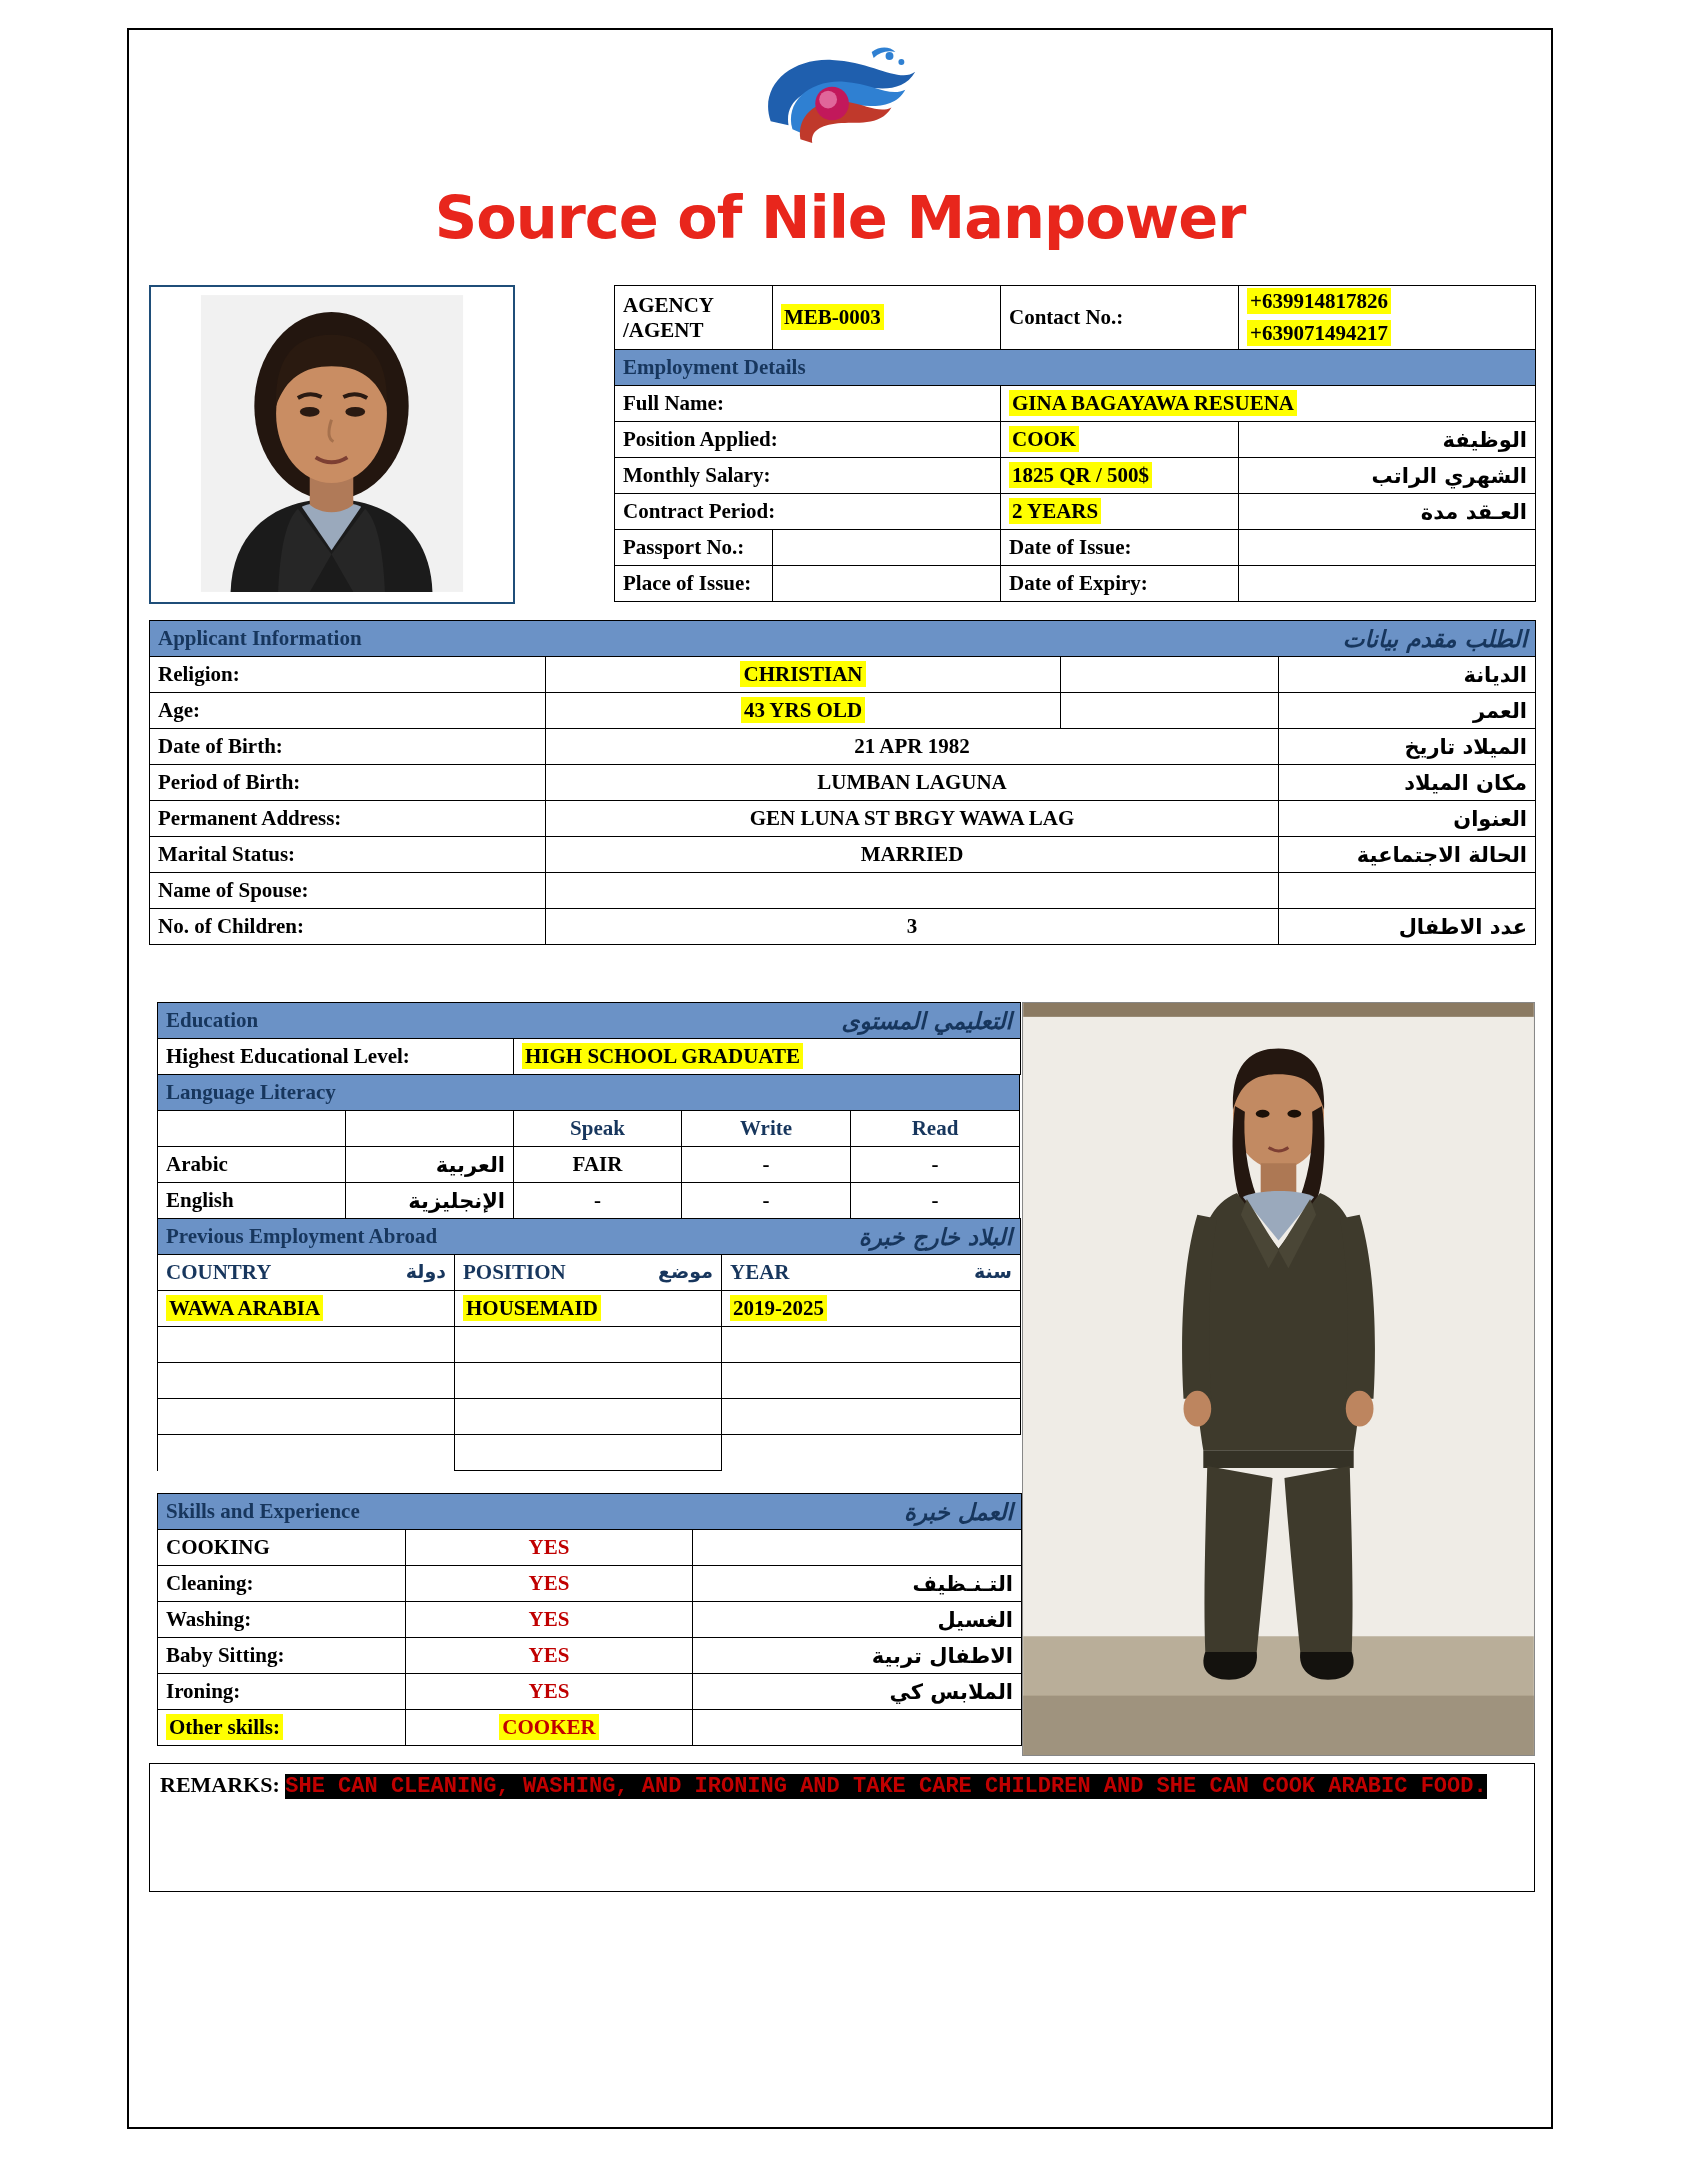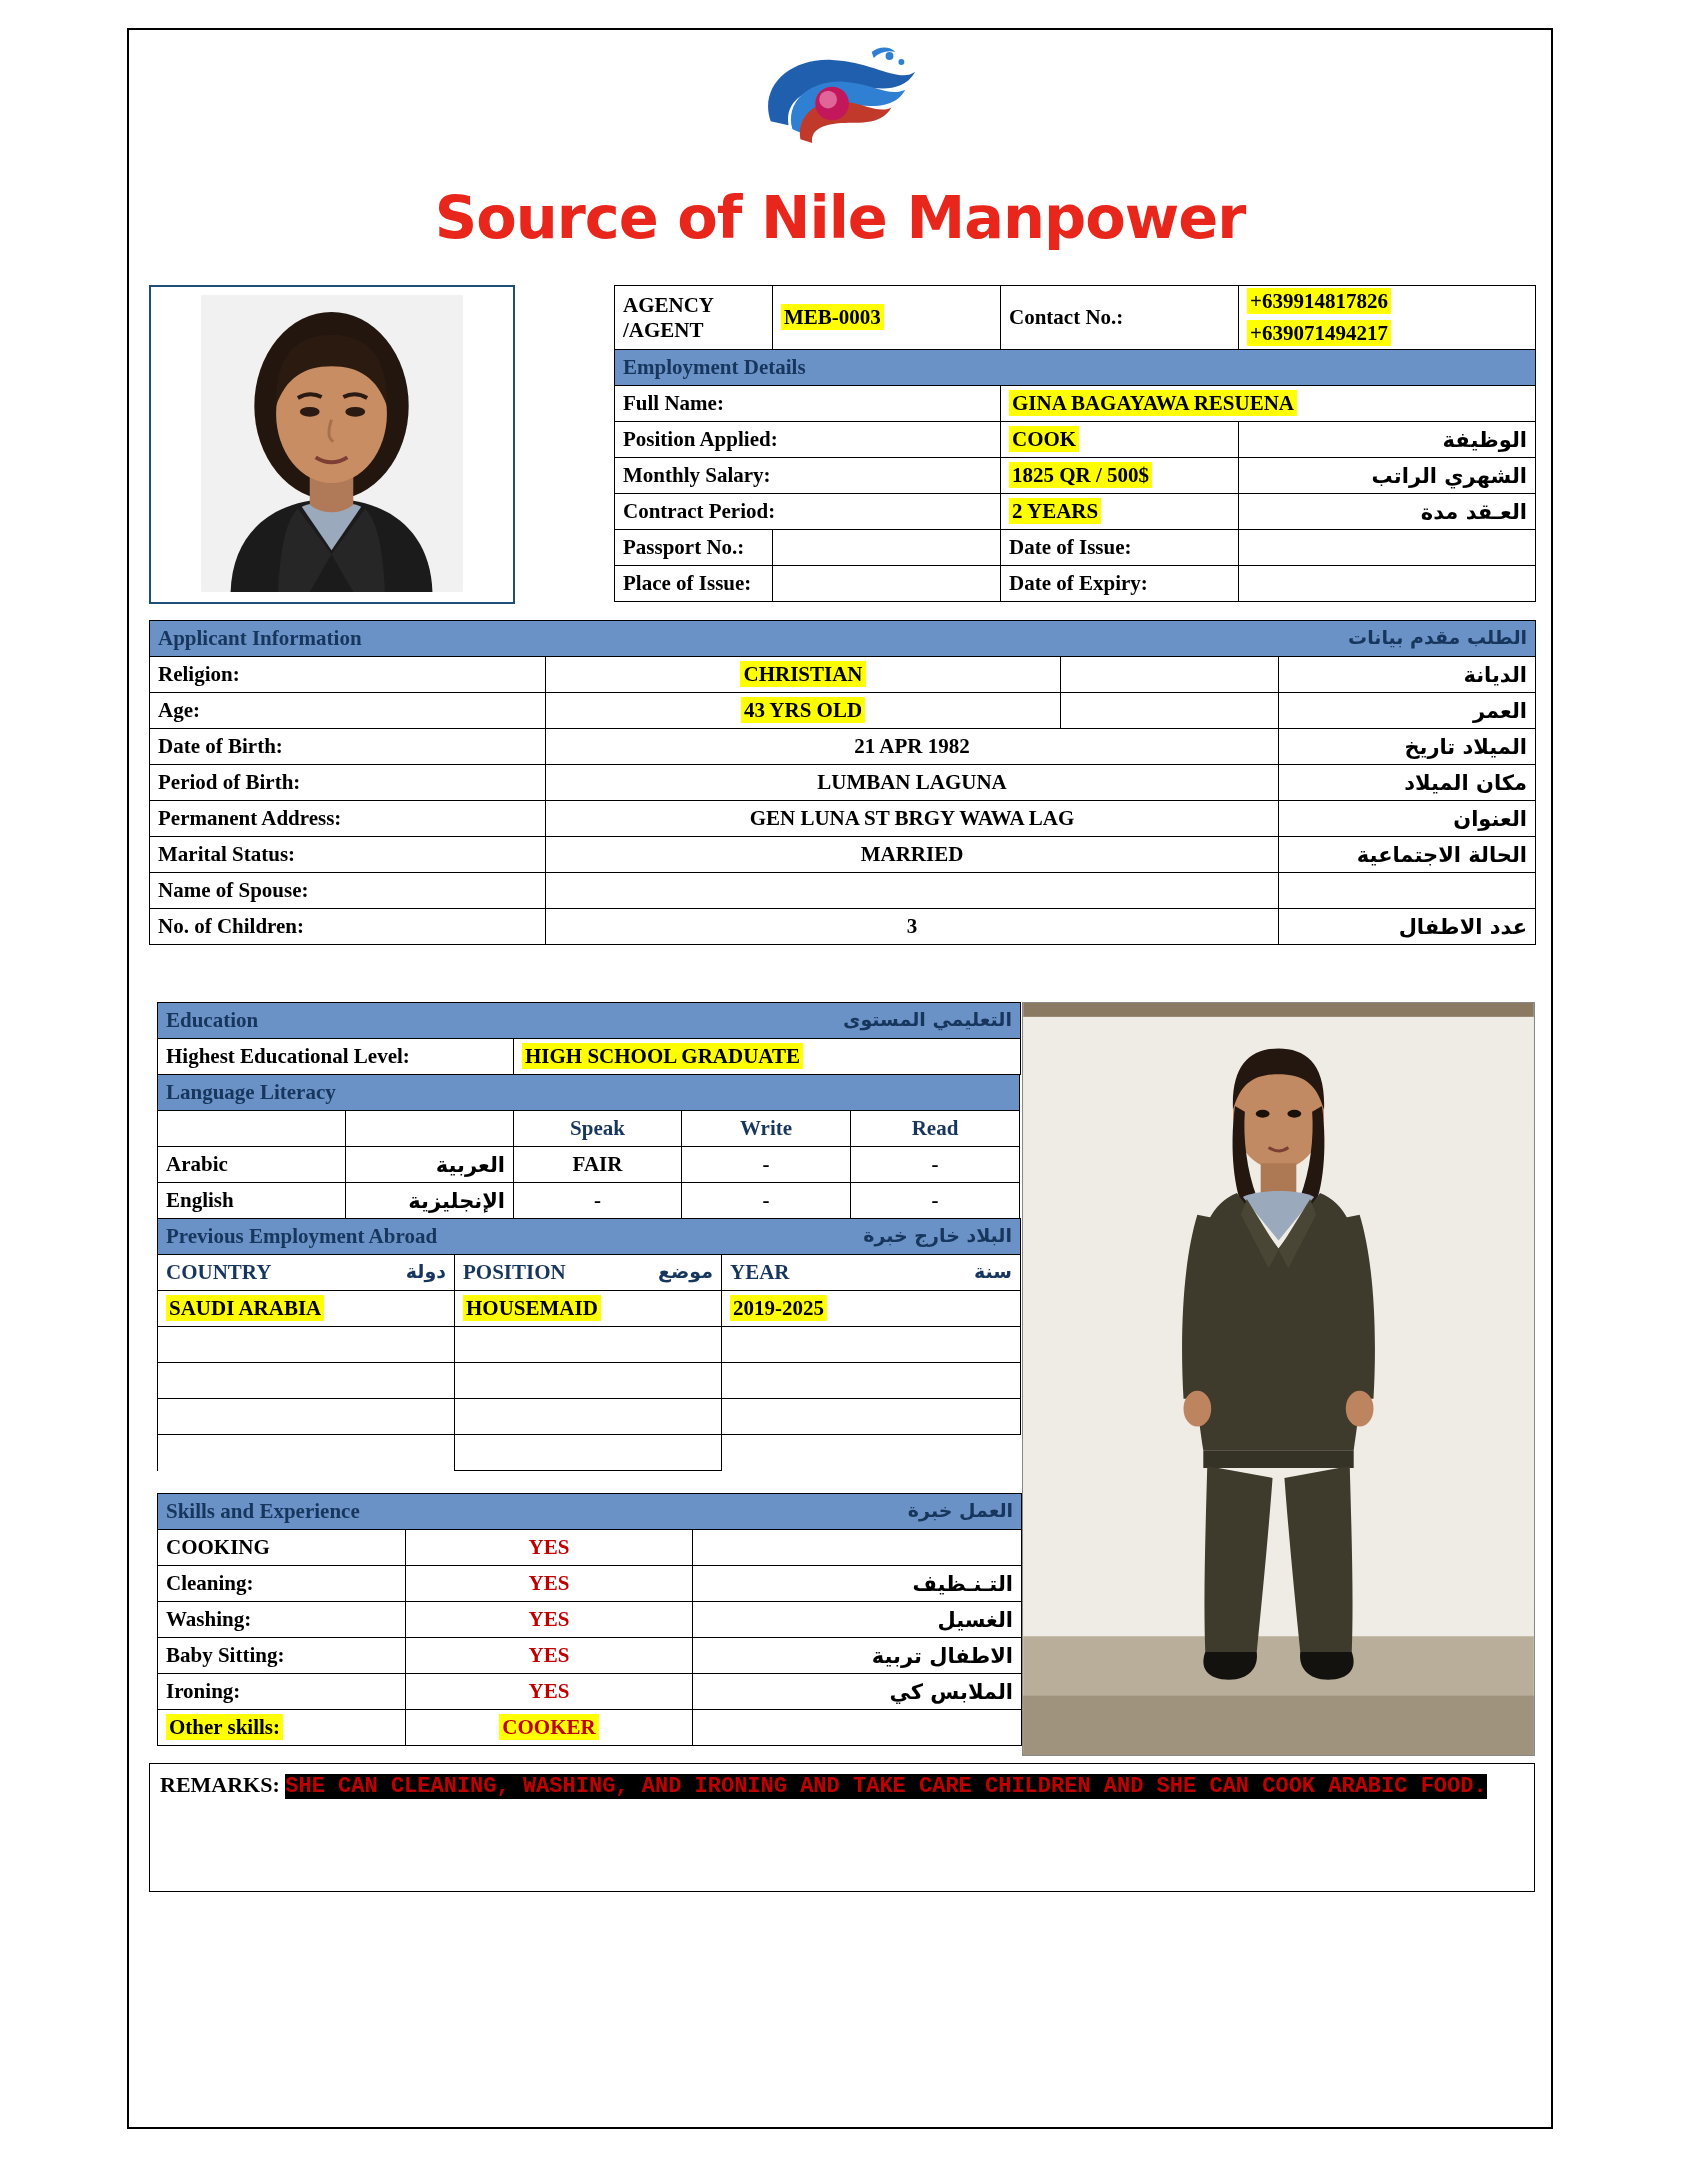--- a/index.html
+++ b/index.html
@@ -66,21 +66,21 @@
     height: 36px;
     box-sizing: border-box;
     background: #fff;
   }
   .bandhead {
     background: #6b92c6 !important;
     color: #17365d;
     font-size: 23px;
     font-weight: bold;
   }
-  .bandhead .ar { float: right; font-size: 19px; }
+  .bandhead .ar { float: right; font-size: 23px; font-style: italic; }
   .hl { background: #ffff00; padding: 1px 3px; }
   .ctr { text-align: center; }
   .ar {
     font-family: "DejaVu Sans", sans-serif;
     font-size: 19px;
     direction: rtl;
     text-align: right;
   }
   .blue { color: #17365d; }
   .redtxt { color: #c00000; }
@@ -417,21 +417,21 @@
           <td class="blue">
             <span>POSITION</span>
             <span class="ar" style="float:right">موضع</span>
           </td>
           <td class="blue">
             <span>YEAR</span>
             <span class="ar" style="float:right">سنة</span>
           </td>
         </tr>
         <tr>
-          <td><span class="hl">SAUDI ARABIA</span></td>
+          <td><span class="hl">WAWA ARABIA</span></td>
           <td><span class="hl">HOUSEMAID</span></td>
           <td><span class="hl">2019-2025</span></td>
         </tr>
         <tr>
           <td></td>
           <td></td>
           <td></td>
         </tr>
         <tr>
           <td></td>

